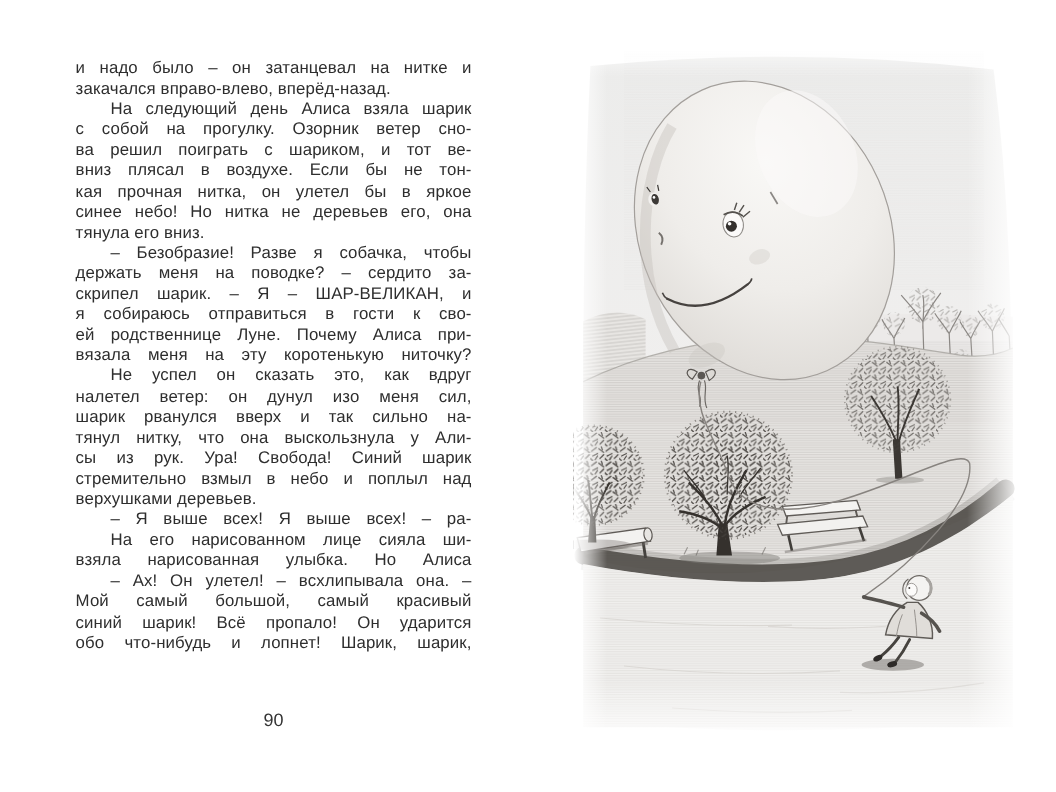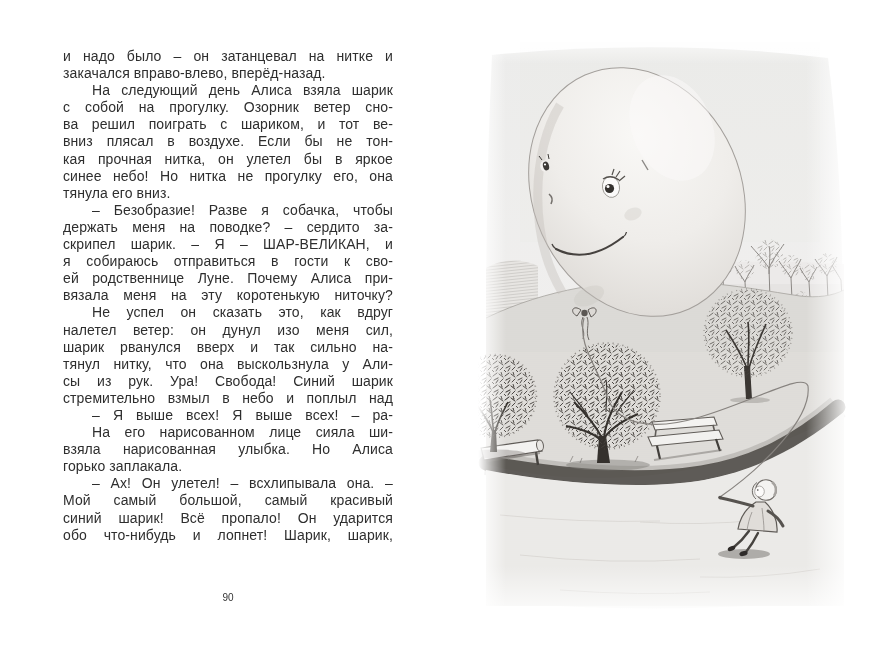--- a/index.html
+++ b/index.html
@@ -23,21 +23,21 @@
     white-space: nowrap;
     letter-spacing: 0.1px;
   }
   .line.just { display: flex; justify-content: space-between; }
   .line.ind  { padding-left: 29px; }
   .page-number {
     position: absolute;
     left: 63px; top: 592px;
     width: 330px;
     text-align: center;
-    font-size: 10px;
+    font-size: 15px;
     color: #343434;
   }
   .illustration {
     position: absolute;
     left: 478px; top: 28px;
   }
 </style>
 </head>
 <body>
 
@@ -100,21 +100,21 @@
       <span>бы</span>
       <span>в</span>
       <span>яркое</span>
     </div>
     <div class="line just">
       <span>синее</span>
       <span>небо!</span>
       <span>Но</span>
       <span>нитка</span>
       <span>не</span>
-      <span>прогулку</span>
+      <span>деревьев</span>
       <span>его,</span>
       <span>она</span>
     </div>
     <div class="line">тянула его вниз.</div>
     <div class="line just ind">
       <span>–</span>
       <span>Безобразие!</span>
       <span>Разве</span>
       <span>я</span>
       <span>собачка,</span>
@@ -210,20 +210,21 @@
     </div>
     <div class="line just">
       <span>стремительно</span>
       <span>взмыл</span>
       <span>в</span>
       <span>небо</span>
       <span>и</span>
       <span>поплыл</span>
       <span>над</span>
     </div>
+    <div class="line">верхушками деревьев.</div>
     <div class="line just ind">
       <span>–</span>
       <span>Я</span>
       <span>выше</span>
       <span>всех!</span>
       <span>Я</span>
       <span>выше</span>
       <span>всех!</span>
       <span>–</span>
       <span>ра-</span>
@@ -236,21 +237,20 @@
       <span>сияла</span>
       <span>ши-</span>
     </div>
     <div class="line just">
       <span>взяла</span>
       <span>нарисованная</span>
       <span>улыбка.</span>
       <span>Но</span>
       <span>Алиса</span>
     </div>
-    <div class="line">горько заплакала.</div>
     <div class="line just ind">
       <span>–</span>
       <span>Ах!</span>
       <span>Он</span>
       <span>улетел!</span>
       <span>–</span>
       <span>всхлипывала</span>
       <span>она.</span>
       <span>–</span>
     </div>

